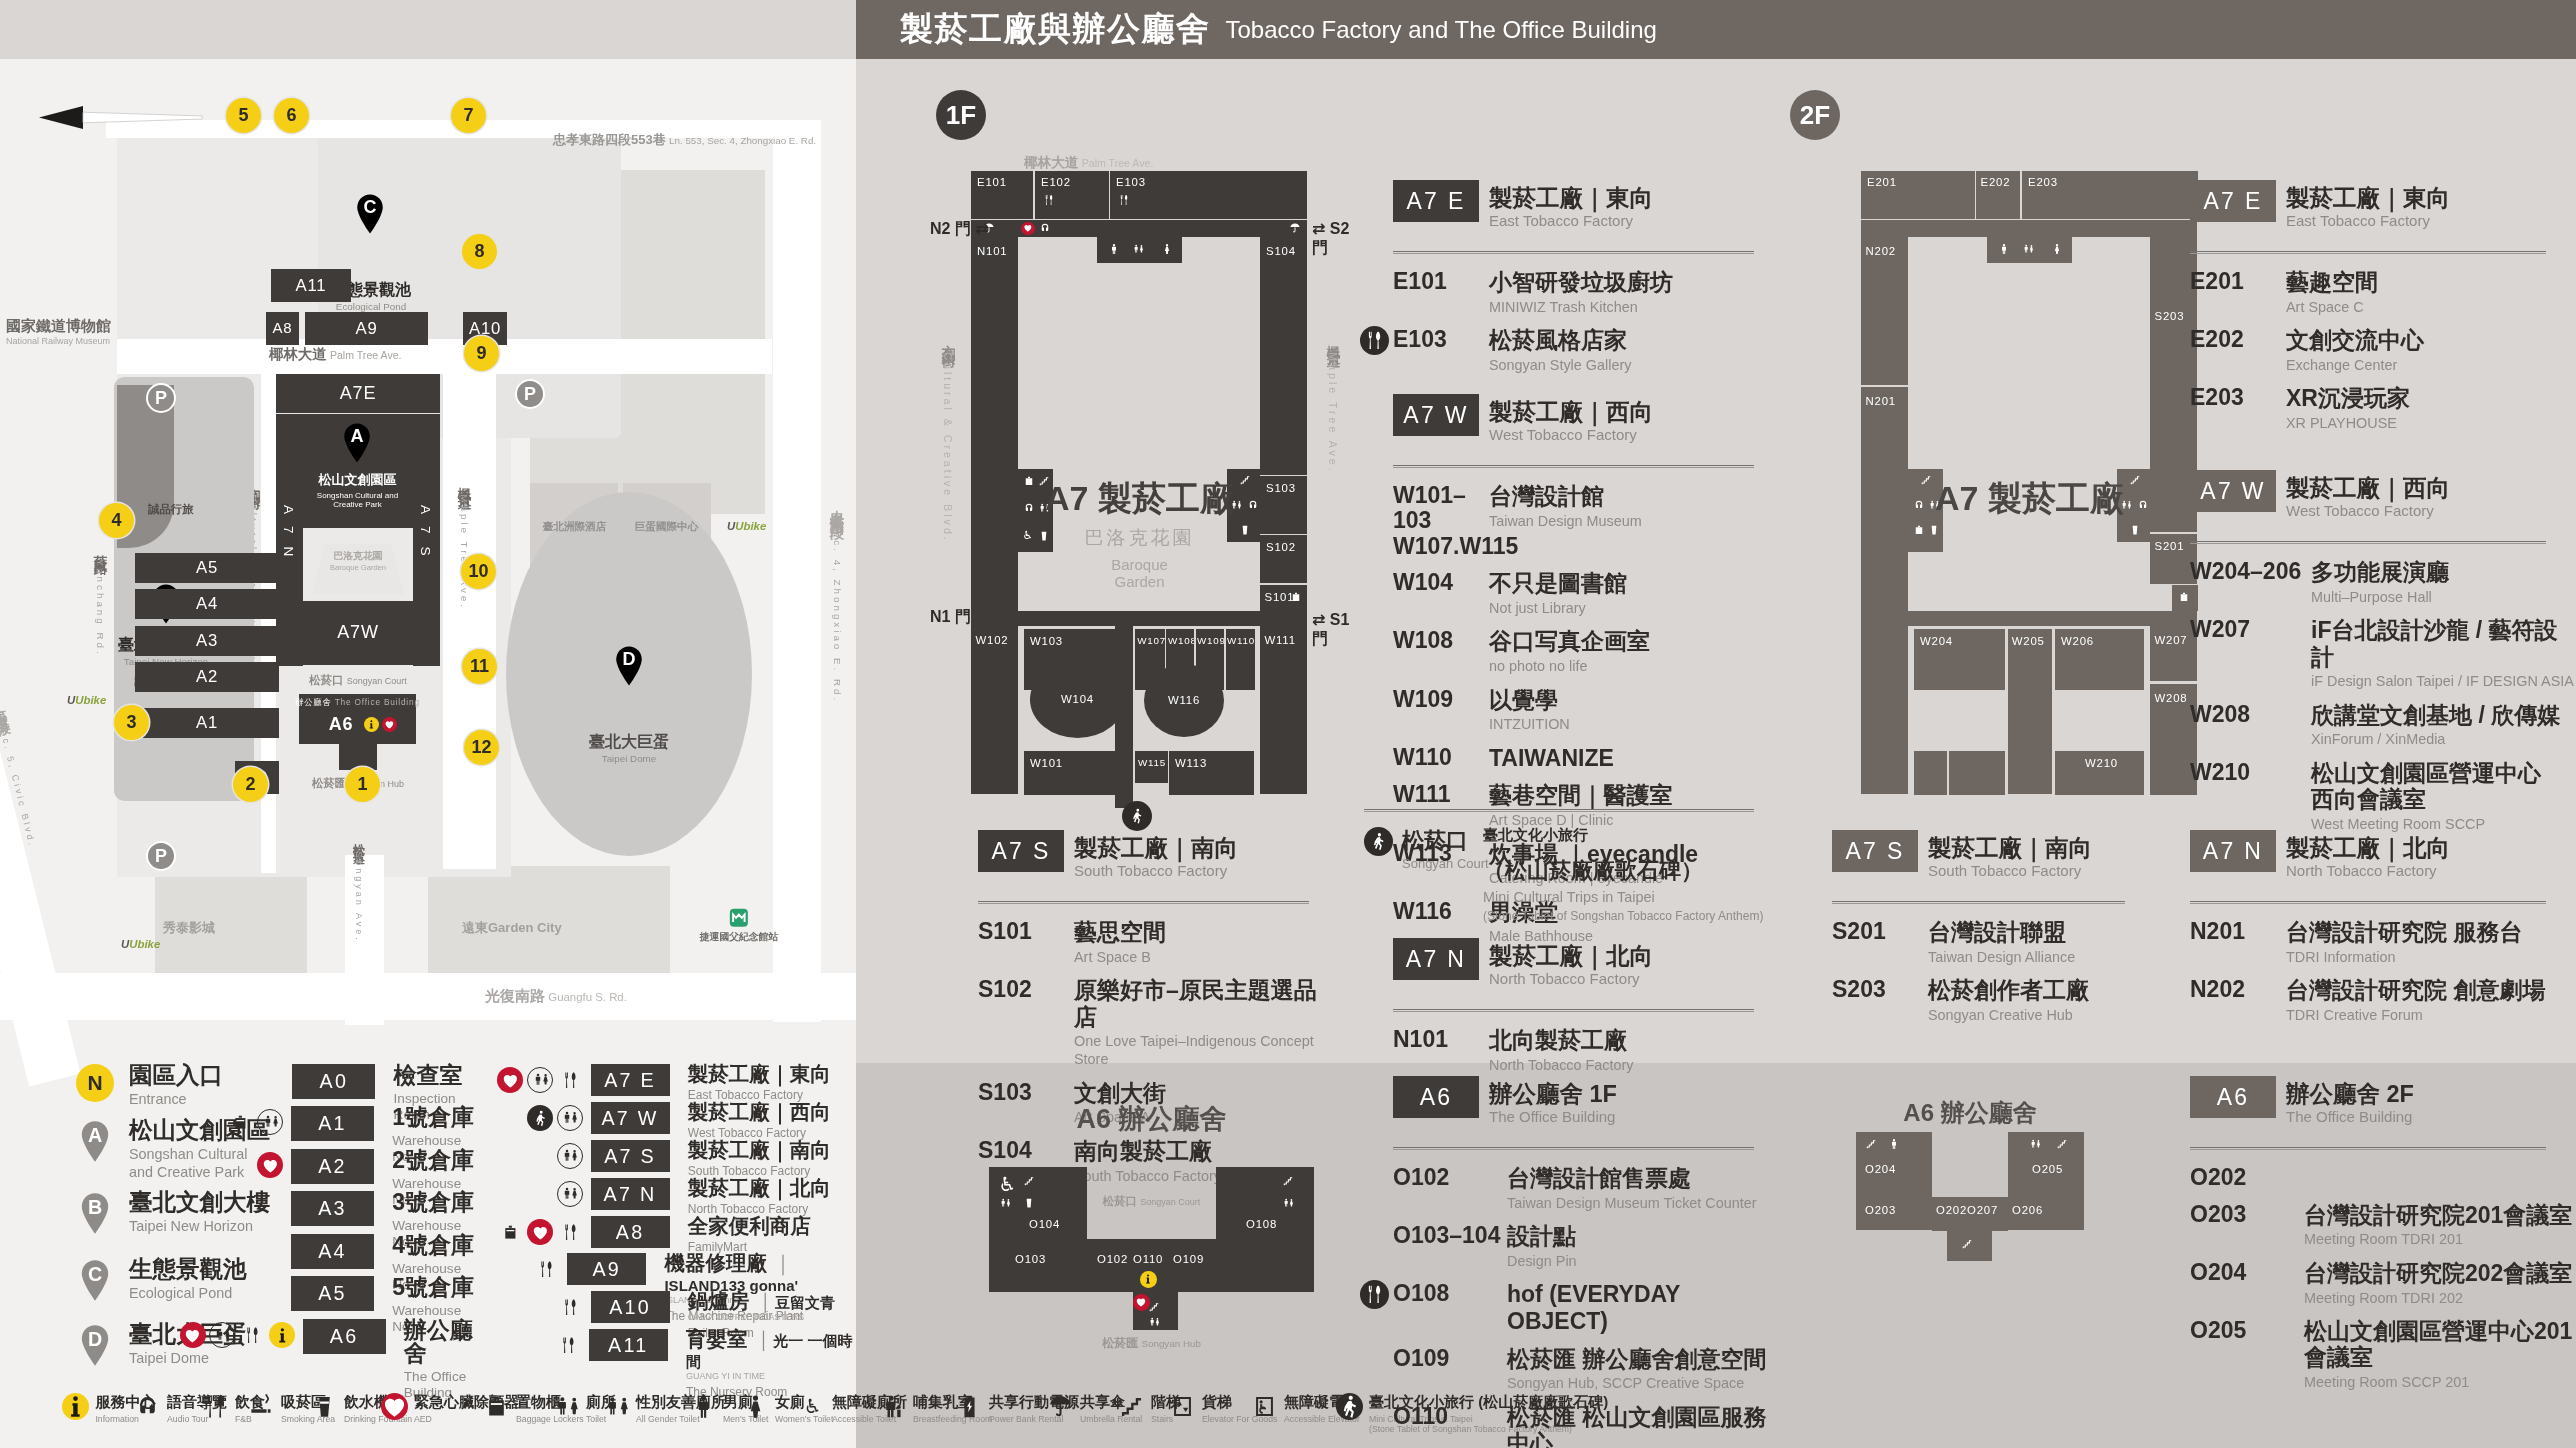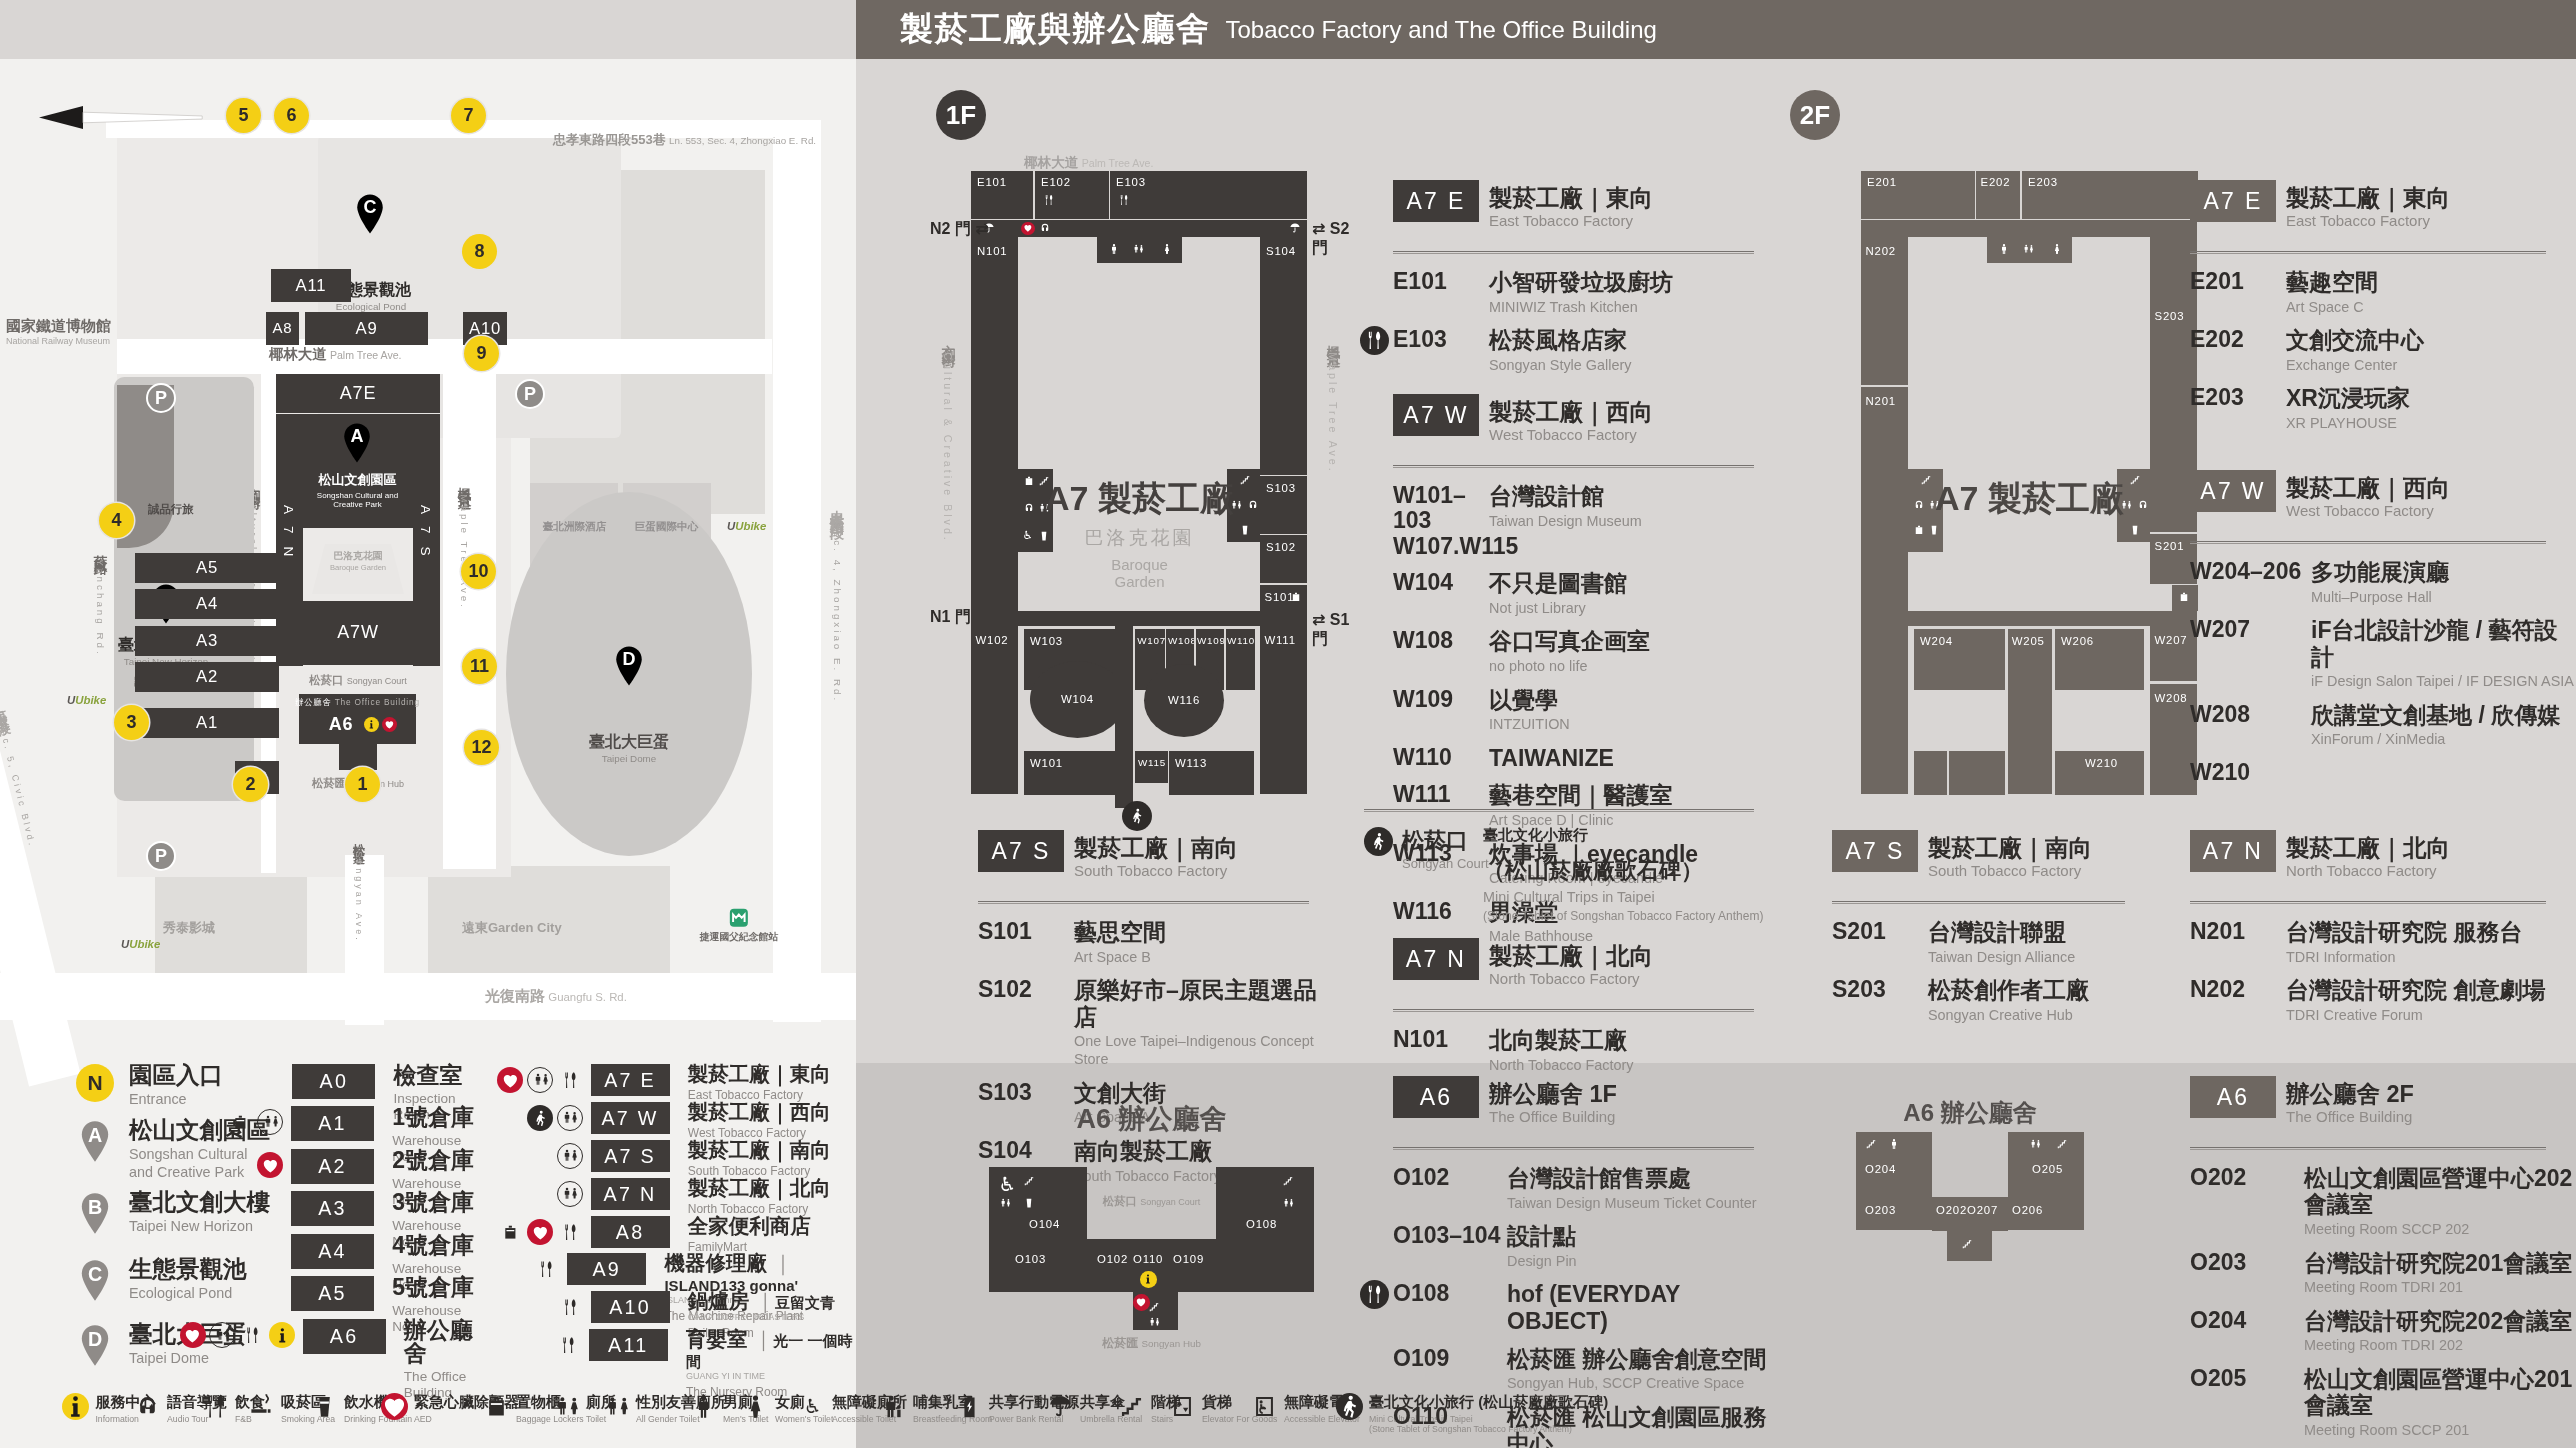--- a/index.html
+++ b/index.html
@@ -1577,20 +1577,24 @@
         </div>
         <div class="lrow">
           <div class="codec" style="width:121px">W208</div>
           <div class="mainc">
             <div class="mzh">欣講堂文創基地 / 欣傳媒</div>
             <div class="men">XinForum / XinMedia</div>
           </div>
         </div>
         <div class="lrow">
           <div class="codec" style="width:121px">W210</div>
+          <div class="mainc">
+            <div class="mzh">松山文創園區營運中心<br>西向會議室</div>
+            <div class="men">West Meeting Room SCCP</div>
+          </div>
         </div>
       </div>
   </div>
   <div class="abs sec" style="left:1799px;top:830px;width:356px;height:227px">
     <div class="sec-badge badge mid">A7 S</div>
     <div class="sec-zh">製菸工廠｜南向</div>
     <div class="sec-en">South Tobacco Factory</div>
     <div class="sec-hr hr2"></div>
       <div class="sec-rows">
         <div class="lrow">
@@ -1677,24 +1681,20 @@
   </div>
 
   <div class="abs sec" style="left:2157px;top:1076px;width:419px;height:364px">
     <div class="sec-badge badge mid">A6</div>
     <div class="sec-zh">辦公廳舍 2F</div>
     <div class="sec-en">The Office Building</div>
     <div class="sec-hr hr2"></div>
       <div class="sec-rows">
         <div class="lrow">
           <div class="codec" style="width:114px">O202</div>
-          <div class="mainc">
-            <div class="mzh">松山文創園區營運中心202會議室</div>
-            <div class="men">Meeting Room SCCP 202</div>
-          </div>
         </div>
         <div class="lrow">
           <div class="codec" style="width:114px">O203</div>
           <div class="mainc">
             <div class="mzh">台灣設計研究院201會議室</div>
             <div class="men">Meeting Room TDRI 201</div>
           </div>
         </div>
         <div class="lrow">
           <div class="codec" style="width:114px">O204</div>

